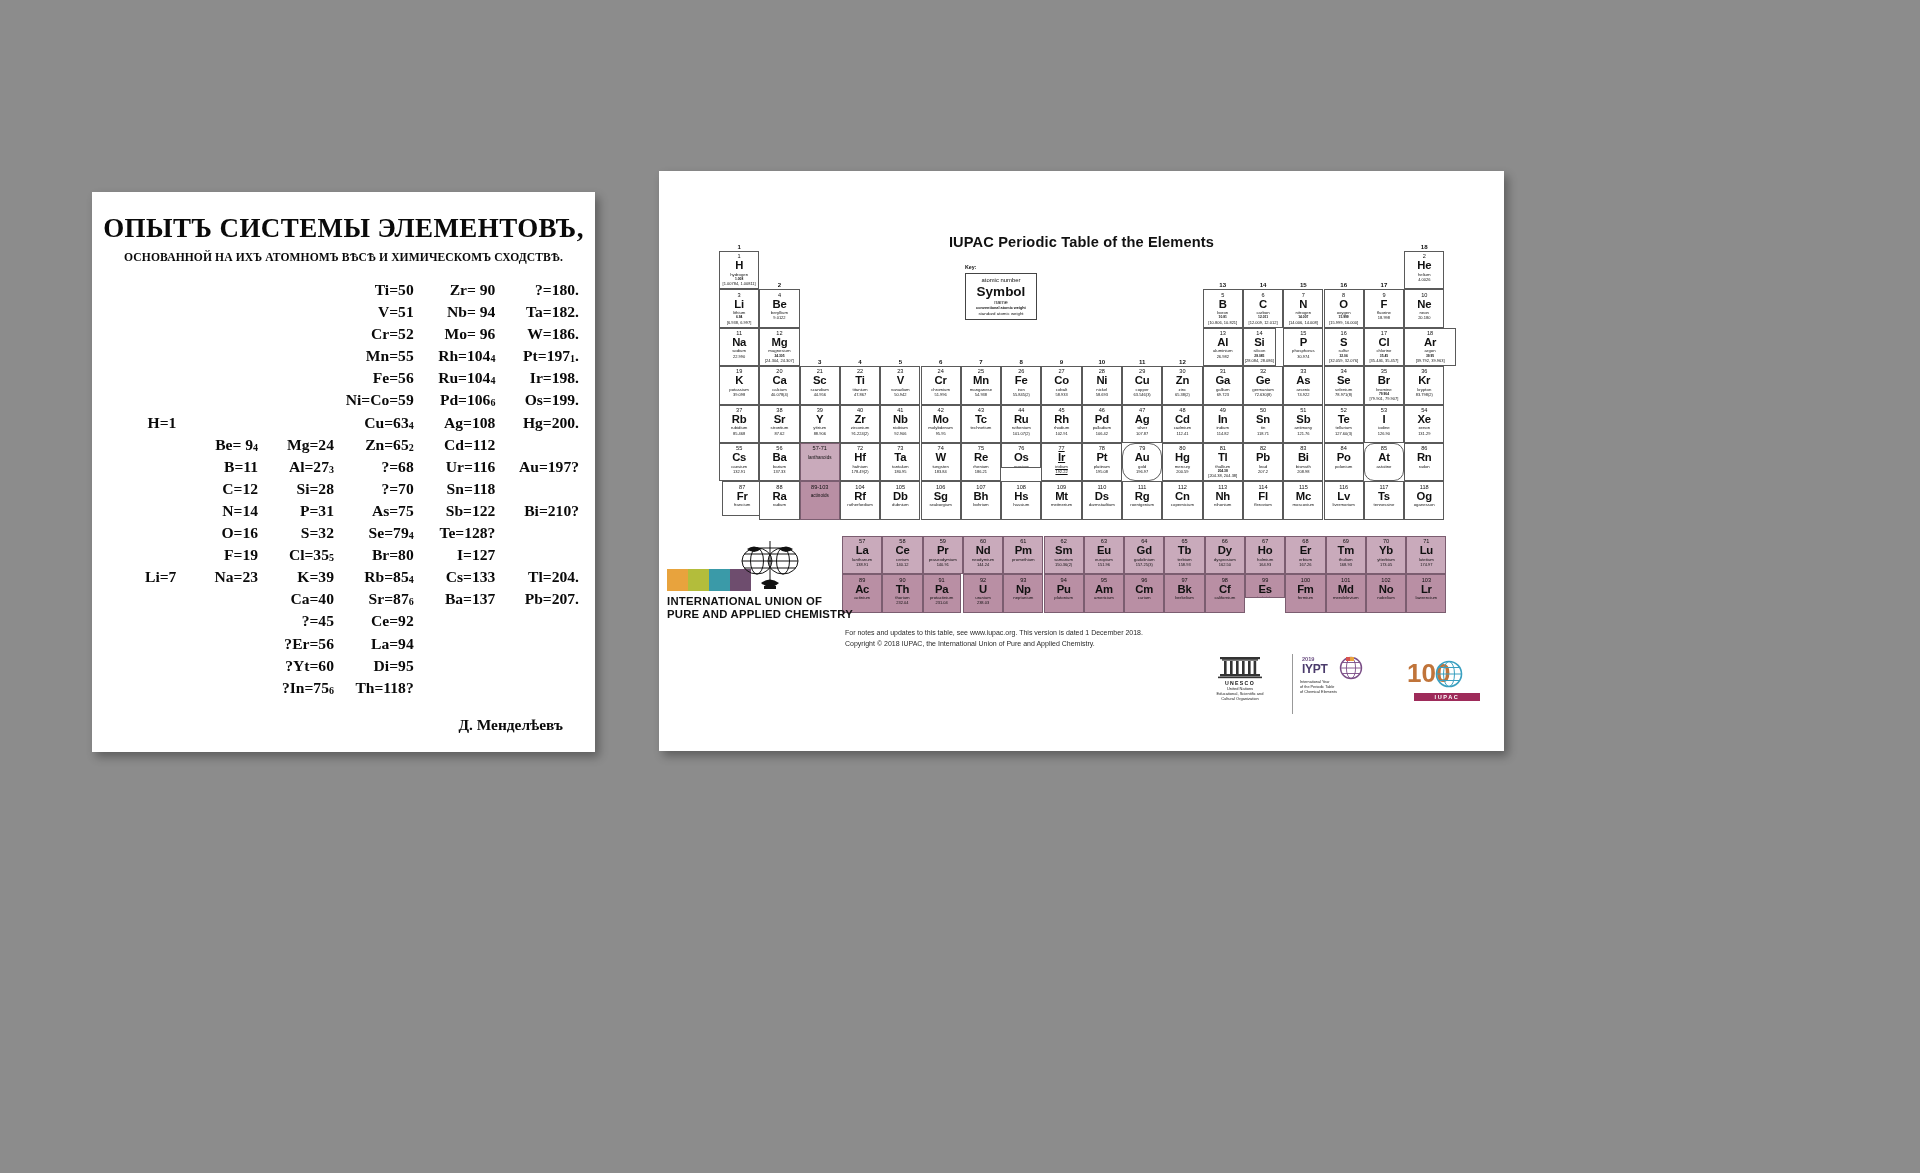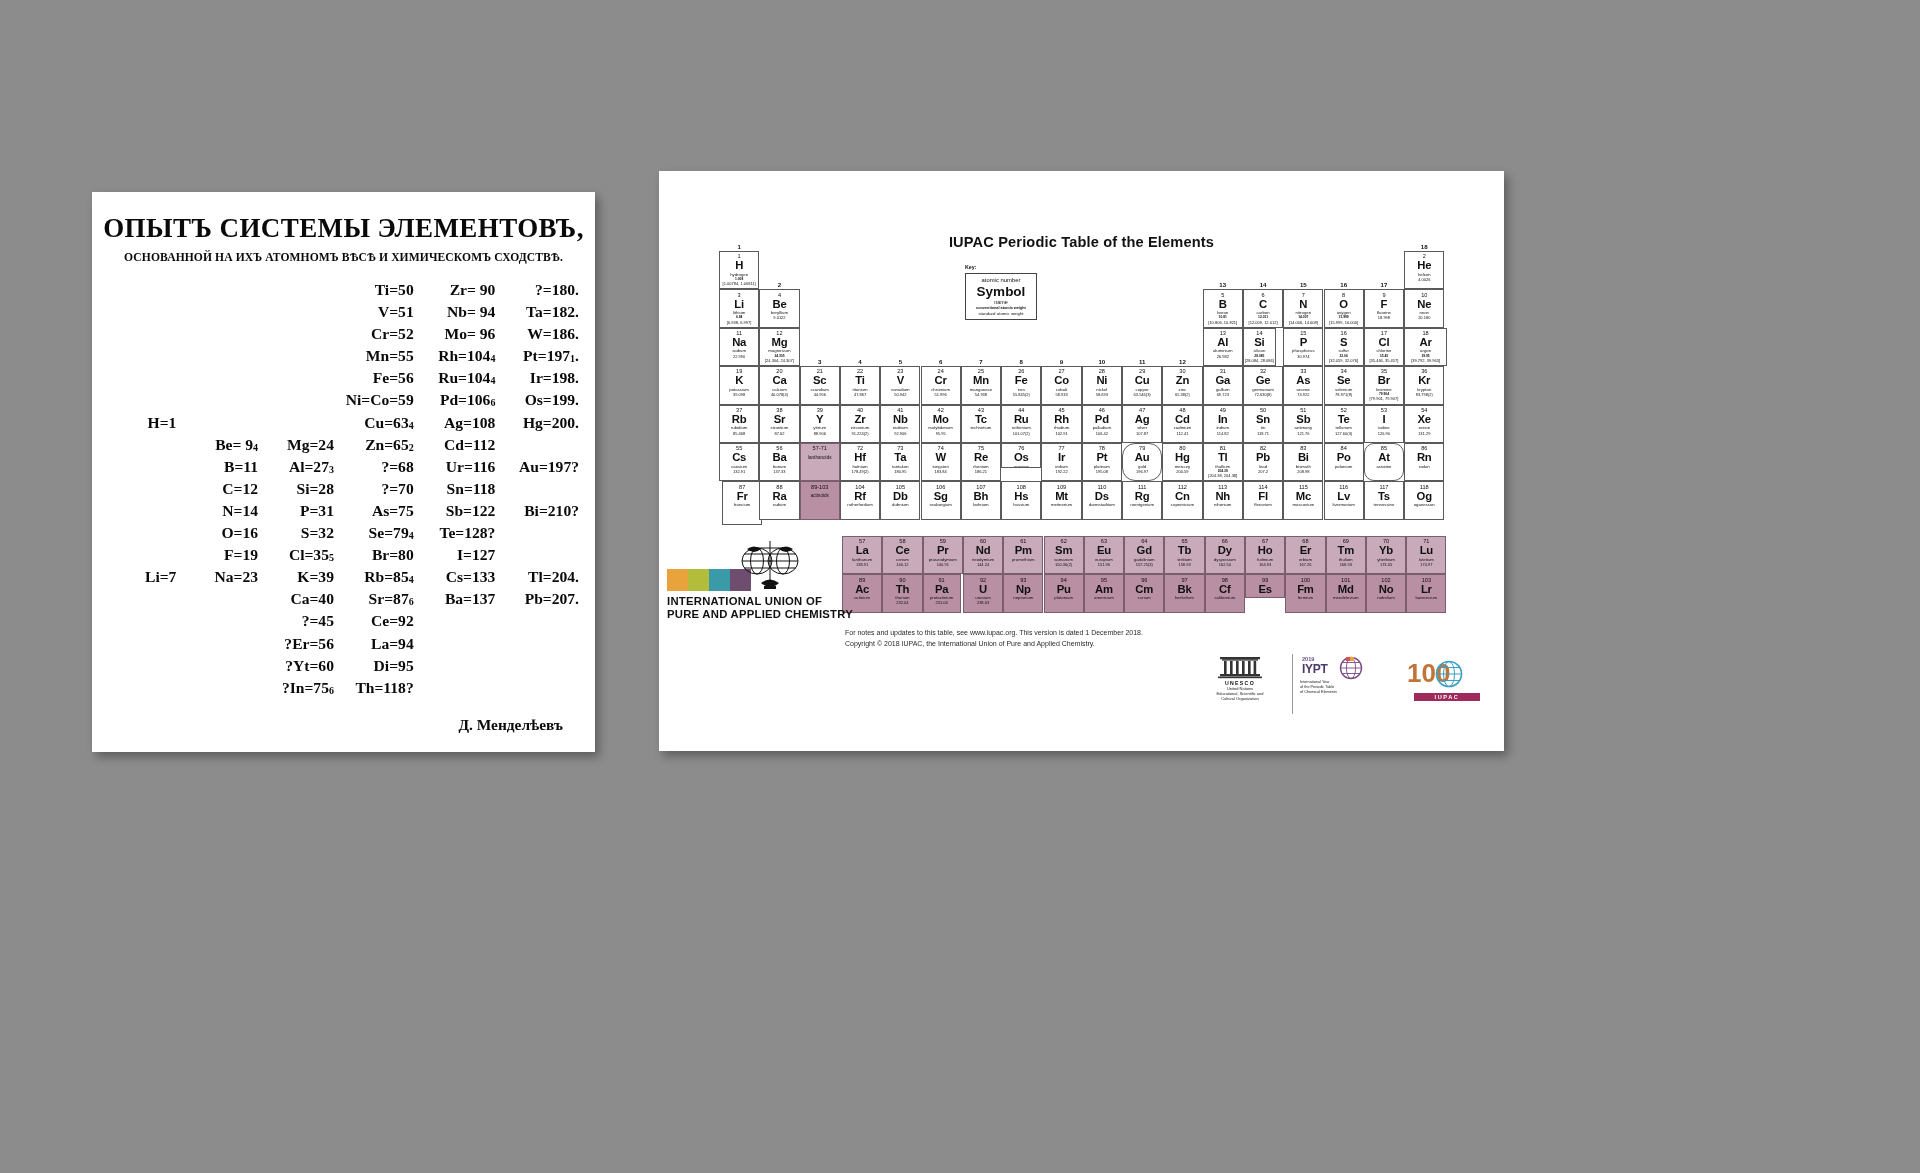--- a/index.html
+++ b/index.html
@@ -474,21 +474,21 @@
           <div class="pt-caw">32.06</div>
           <div class="pt-saw">[32.059, 32.076]</div>
         </div>
         <div class="pt-cell" style="left: 644.8px; top: 76.8px; width: 40.3px; height: 38.4px;">
           <div class="pt-z">17</div>
           <div class="pt-sym">Cl</div>
           <div class="pt-nm">chlorine</div>
           <div class="pt-caw">35.45</div>
           <div class="pt-saw">[35.446, 35.457]</div>
         </div>
-        <div class="pt-cell" style="left: 685.1px; top: 76.8px; width: 43px; height: 38.4px;">
+        <div class="pt-cell" style="left: 685.1px; top: 76.8px; width: 52px; height: 38.4px;">
           <div class="pt-z">18</div>
           <div class="pt-sym">Ar</div>
           <div class="pt-nm">argon</div>
           <div class="pt-caw">39.95</div>
           <div class="pt-saw">[39.792, 39.963]</div>
         </div>
         <div class="pt-cell" style="left: 0px; top: 115.2px; width: 40.3px; height: 38.4px;">
           <div class="pt-z">19</div>
           <div class="pt-sym">K</div>
           <div class="pt-nm">potassium</div>
@@ -739,21 +739,21 @@
           <div class="pt-sym">Re</div>
           <div class="pt-nm">rhenium</div>
           <div class="pt-saw">186.21</div>
         </div>
         <div class="pt-cell" style="left: 282.1px; top: 192px; width: 40.3px; height: 25px;">
           <div class="pt-z">76</div>
           <div class="pt-sym">Os</div>
           <div class="pt-nm">osmium</div>
           <div class="pt-saw">190.23(3)</div>
         </div>
-        <div class="pt-cell" style="left: 322.4px; top: 192px; width: 40.3px; height: 38.4px;">
+        <div class="pt-cell" style="left: 322.4px; top: 192px; width: 40.3px; height: 38.4px; text-decoration: underline;">
           <div class="pt-z">77</div>
           <div class="pt-sym">Ir</div>
           <div class="pt-nm">iridium</div>
           <div class="pt-saw">192.22</div>
         </div>
         <div class="pt-cell" style="left: 362.7px; top: 192px; width: 40.3px; height: 38.4px;">
           <div class="pt-z">78</div>
           <div class="pt-sym">Pt</div>
           <div class="pt-nm">platinum</div>
           <div class="pt-saw">195.08</div>
@@ -797,21 +797,21 @@
         <div class="pt-cell" style="left: 644.8px; top: 192px; width: 40.3px; height: 38.4px; border-radius: 10px;">
           <div class="pt-z">85</div>
           <div class="pt-sym">At</div>
           <div class="pt-nm">astatine</div>
         </div>
         <div class="pt-cell" style="left: 685.1px; top: 192px; width: 40.3px; height: 38.4px;">
           <div class="pt-z">86</div>
           <div class="pt-sym">Rn</div>
           <div class="pt-nm">radon</div>
         </div>
-        <div class="pt-cell" style="left: 3px; top: 230.4px; width: 40.3px; height: 44px;">
+        <div class="pt-cell" style="left: 3px; top: 230.4px; width: 40.3px; height: 35px;">
           <div class="pt-z">87</div>
           <div class="pt-sym">Fr</div>
           <div class="pt-nm">francium</div>
         </div>
         <div class="pt-cell" style="left: 40.3px; top: 230.4px; width: 40.3px; height: 38.4px;">
           <div class="pt-z">88</div>
           <div class="pt-sym">Ra</div>
           <div class="pt-nm">radium</div>
         </div>
         <div class="pt-cell" style="left: 120.9px; top: 230.4px; width: 40.3px; height: 38.4px;">

